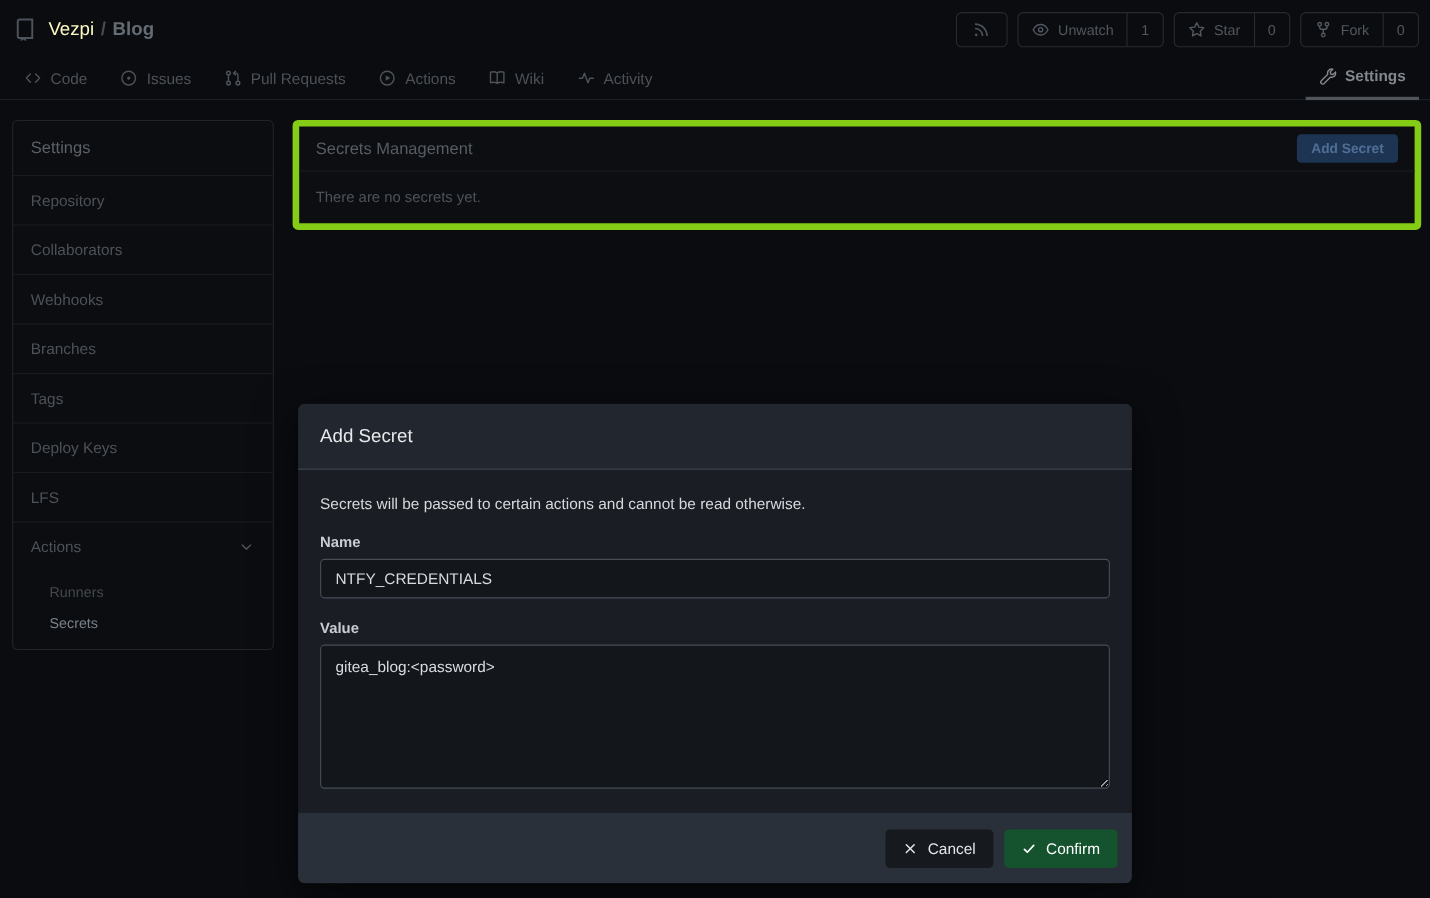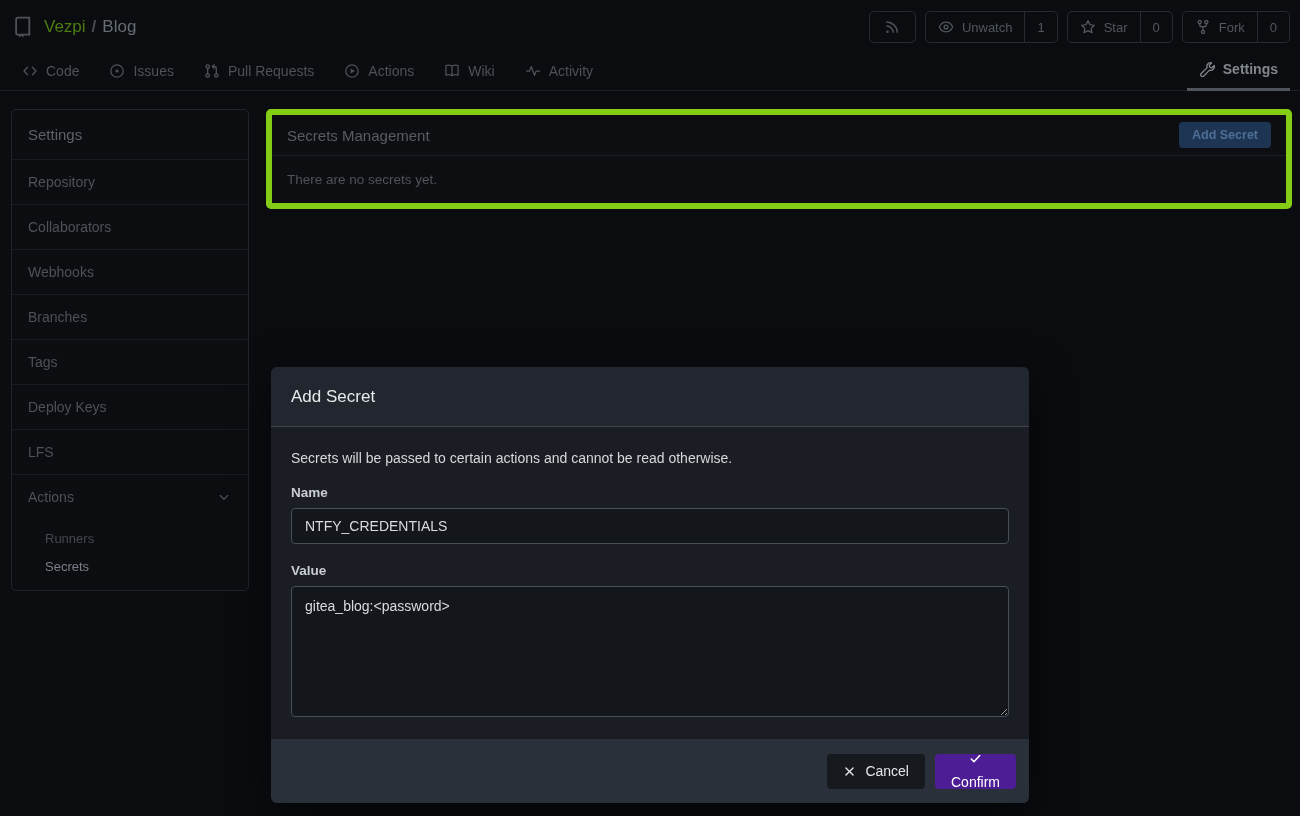--- a/index.html
+++ b/index.html
@@ -10,23 +10,23 @@
     position:relative;
     overflow:hidden;
     -webkit-font-smoothing:antialiased;
   }
   svg { display:block; }
 
   
   .topbar { position:absolute; top:0; left:0; right:0; height:91px; border-bottom:1px solid #1b1f25; }
   .title-row { position:absolute; top:11px; left:12px; right:10px; height:32px; display:flex; align-items:center; }
   .repo-icon { color:#4d535a; margin-right:10px; }
-  .repo-owner { color:#4d7c0f; font-size:17px; text-decoration:none; cursor:pointer; }
+  .repo-owner { color:#fef9c3; font-size:17px; text-decoration:none; cursor:pointer; }
   .repo-slash { color:#464c53; margin:0 6px; font-size:17px; font-weight:700; }
-  .repo-name { color:#666c74; font-size:17px; font-weight:400; text-decoration:none; cursor:pointer;text-align:right; }
+  .repo-name { color:#666c74; font-size:17px; font-weight:700; text-decoration:none; cursor:pointer;text-align:right; }
   .header-actions { margin-left:auto; display:flex; gap:9px; align-items:center; }
   .hbtn-rss {
     width:47px; height:32px; display:flex; align-items:center; justify-content:center;
     background:transparent; border:1px solid #262b31; border-radius:5px; color:#4d535a; cursor:pointer;
   }
   .btn-group { height:32px; display:flex; align-items:stretch; border:1px solid #262b31; border-radius:5px; color:#51575e; }
   .seg { display:flex; align-items:center; gap:8px; padding:0 12px; font-size:13px; color:#51575e; background:none; border:none; cursor:pointer; font-family:inherit; }
   .seg-count { border-left:1px solid #262b31; padding:0 12px; font-size:13px; }
 
   .tabs { position:absolute; left:22px; bottom:0; height:38px; display:flex; align-items:center; gap:30px; }
@@ -74,21 +74,21 @@
     width:100%; height:131px; background:#13161b; border:1px solid #474e58; border-radius:4px;
     color:#d8dbdf; font-size:14px; padding:9px 13px; font-family:inherit; outline:none;
     resize:vertical; line-height:1.45;
   }
   .modal-footer {
     position:absolute; left:0; right:0; bottom:0; height:64px; background:#293039;
     display:flex; align-items:center; justify-content:flex-end; gap:10px; padding:0 13px;
   }
   .btn { height:35px; border:none; border-radius:4px; display:flex; align-items:center; gap:9px; font-size:14px; padding:0 16px; font-family:inherit; cursor:pointer;justify-content:center; }
   .btn-cancel { background:#16191e; color:#e3e5e8; }
-  .btn-confirm { background:#4c1d95; color:#ffffff;flex-direction:column; }
+  .btn-confirm { background:#14532d; color:#ffffff; }
 </style>
 </head>
 <body>
 
 <div class="screen">
 
   <header class="topbar">
     <div class="title-row">
       <span class="repo-icon">
         <svg width="22" height="22" viewBox="0 0 16 16" fill="none" stroke="currentColor" stroke-width="1.3">

